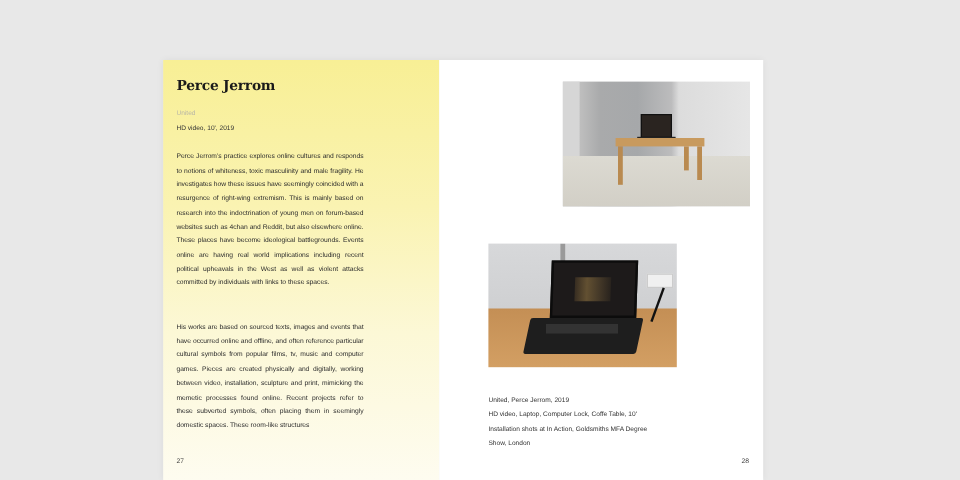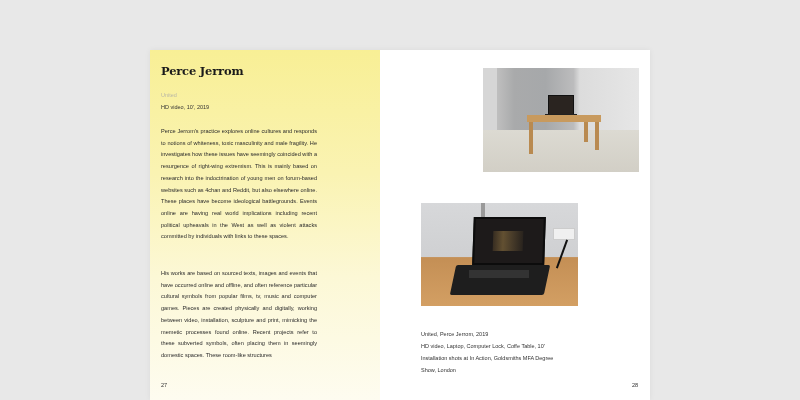--- a/index.html
+++ b/index.html
@@ -1,19 +1,19 @@
 <!DOCTYPE html>
 <html><head>
   <meta charset="utf-8">
   <style>
     * { margin: 0; padding: 0; box-sizing: border-box; }
     html, body { width: 800px; height: 400px; overflow: hidden; }
     body { background: #e8e8e8; position: relative; font-family: "Liberation Sans", sans-serif; }
 
-    .spread { position: absolute; left: 150px; top: 50px; width: 500px; height: 350px;
+    .spread { position: absolute; left: 136px; top: 50px; width: 500px; height: 350px;
       box-shadow: 0 0 6px rgba(0,0,0,0.06); }
 
     .page-left { position: absolute; left: 0; top: 0; width: 230px; height: 350px;
       background: linear-gradient(to bottom, #f8ef95 0%, #faf3b2 35%, #fcf8d6 65%, #fefcf0 100%); }
     .page-right { position: absolute; left: 230px; top: 0; width: 270px; height: 350px; background: #ffffff; }
 
     .title { position: absolute; left: 11px; top: 14px; font-family: "DejaVu Serif", serif;
       font-size: 11.5px; font-weight: bold; color: #1a1a1a; letter-spacing: -0.2px; }
     .subtitle { position: absolute; left: 11px; top: 42px; font-size: 5.5px; color: #b9b7a6; }
     .meta { position: absolute; left: 11px; top: 54px; font-size: 5.5px; color: #333; }

